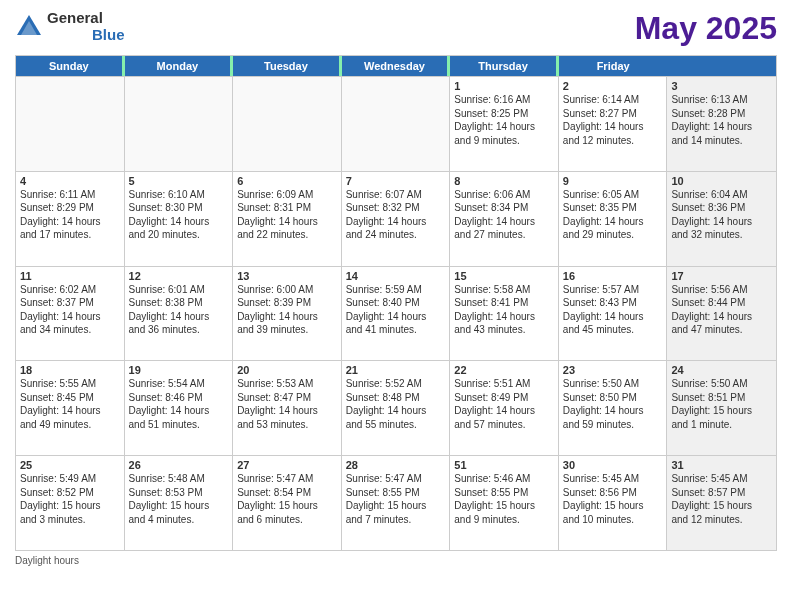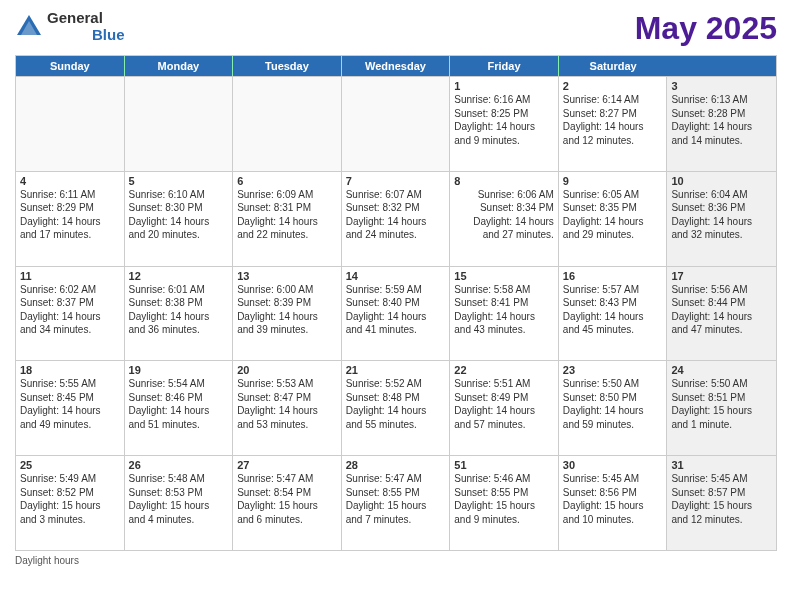--- a/index.html
+++ b/index.html
@@ -70,21 +70,21 @@
       display: grid;
       grid-template-columns: repeat(7, 1fr);
       background: #2a6db5;
     }
     .cal-header-cell {
       color: #fff;
       font-size: 11px;
       font-weight: bold;
       text-align: center;
       padding: 4px 2px;
-      border-right: 1px solid #86efac;
+      border-right: 3px solid #86efac;
     }
     .cal-header-cell:last-child { border-right: none; }
     .cal-body {
       display: flex;
       flex-direction: column;
       flex: 1;
     }
     .cal-row {
       display: grid;
       grid-template-columns: repeat(7, 1fr);
@@ -141,22 +141,22 @@
       <div class="month-title">May 2025</div>
     </div>
   </div>
 
   <div class="calendar">
     <div class="cal-header" id="cal-header">
         <div class="cal-header-cell">Sunday</div>
         <div class="cal-header-cell">Monday</div>
         <div class="cal-header-cell">Tuesday</div>
         <div class="cal-header-cell">Wednesday</div>
+        <div class="cal-header-cell">Thursday</div>
         <div class="cal-header-cell">Friday</div>
-        <div class="cal-header-cell">Saturday</div>
       </div>
     <div class="cal-body" id="cal-body">
         <div class="cal-row">
           <div class="cal-cell empty"></div>
           <div class="cal-cell empty"></div>
           <div class="cal-cell empty"></div>
           <div class="cal-cell empty"></div>
           <div class="cal-cell">
             <span class="day-num">1</span>
             <div class="cell-text" style="white-space: pre-line;">Sunrise: 6:16 AM
@@ -203,21 +203,21 @@
           </div>
           <div class="cal-cell">
             <span class="day-num">7</span>
             <div class="cell-text" style="white-space: pre-line;">Sunrise: 6:07 AM
 Sunset: 8:32 PM
 Daylight: 14 hours
 and 24 minutes.</div>
           </div>
           <div class="cal-cell">
             <span class="day-num">8</span>
-            <div class="cell-text" style="white-space: pre-line; text-align: right;">Sunrise: 6:06 AM
+            <div class="cell-text" style="white-space: pre-line;">Sunrise: 6:06 AM
 Sunset: 8:34 PM
 Daylight: 14 hours
 and 27 minutes.</div>
           </div>
           <div class="cal-cell">
             <span class="day-num">9</span>
             <div class="cell-text" style="white-space: pre-line;">Sunrise: 6:05 AM
 Sunset: 8:35 PM
 Daylight: 14 hours
 and 29 minutes.</div>

